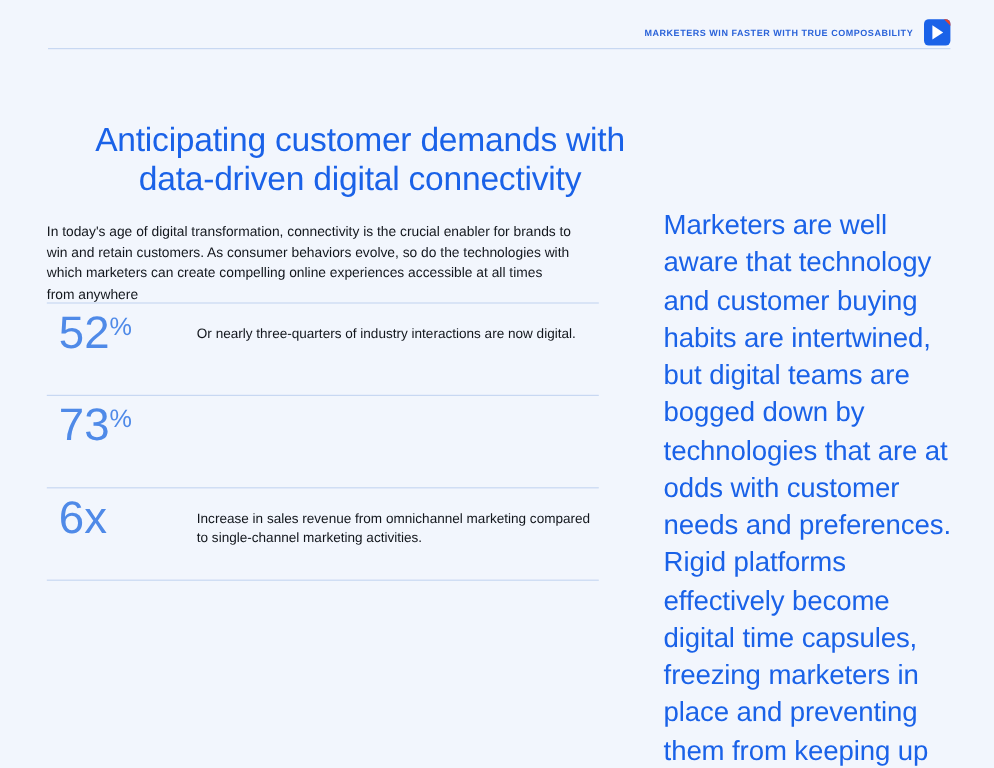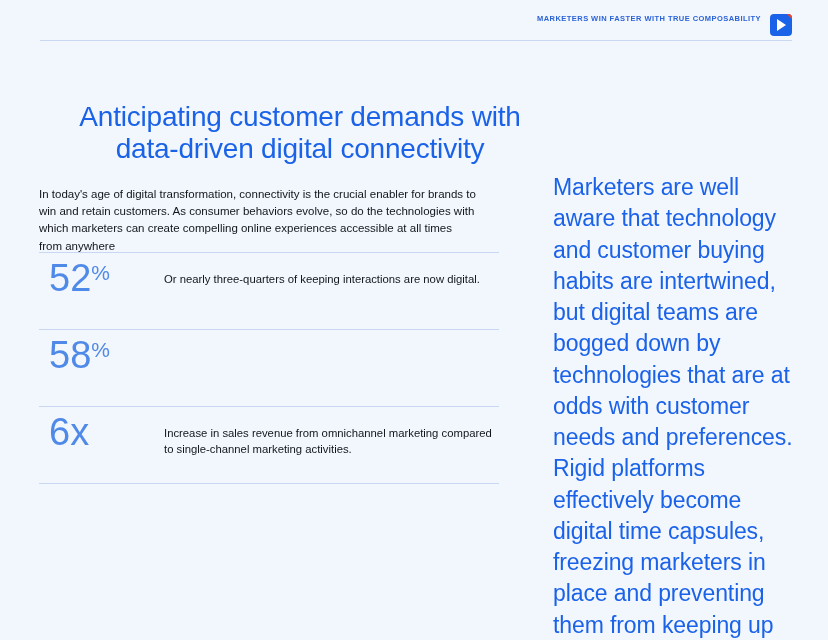--- a/index.html
+++ b/index.html
@@ -22,20 +22,21 @@
   }
 
   
   .header {
     position: absolute;
     top: 14px;
     left: 40px;
     right: 36px;
     height: 26px;
     display: flex;
+    align-items: center;
     justify-content: flex-end;
   }
   .header-tagline {
     font-size: 7.5px;
     letter-spacing: 0.45px;
     color: #2b63d9;
     font-weight: bold;
     text-transform: uppercase;
     margin-right: 9px;
     white-space: nowrap;
@@ -182,25 +183,25 @@
     <span>Anticipating customer demands with</span>
     <span>data-driven digital connectivity</span>
   </h1>
 
   <p class="intro">In today's age of digital transformation, connectivity is the crucial enabler for brands to win and retain customers. As consumer behaviors evolve, so do the technologies with which marketers can create compelling online experiences accessible at all times from anywhere</p>
 
   <div class="stats">
 
     <div class="stat-row">
       <div class="stat-figure"><span>52</span><span class="suffix">%</span></div>
-      <div class="stat-text">Or nearly three-quarters of keeping interactions are now digital.</div>
+      <div class="stat-text">Or nearly three-quarters of industry interactions are now digital.</div>
     </div>
 
     <div class="stat-row">
-      <div class="stat-figure"><span>58</span><span class="suffix">%</span></div>
+      <div class="stat-figure"><span>73</span><span class="suffix">%</span></div>
     </div>
 
     <div class="stat-row">
       <div class="stat-figure"><span>6</span><span class="suffix suffix-x">x</span></div>
       <div class="stat-text">Increase in sales revenue from omnichannel marketing compared to single-channel marketing activities.</div>
     </div>
 
 
   </div>
 

